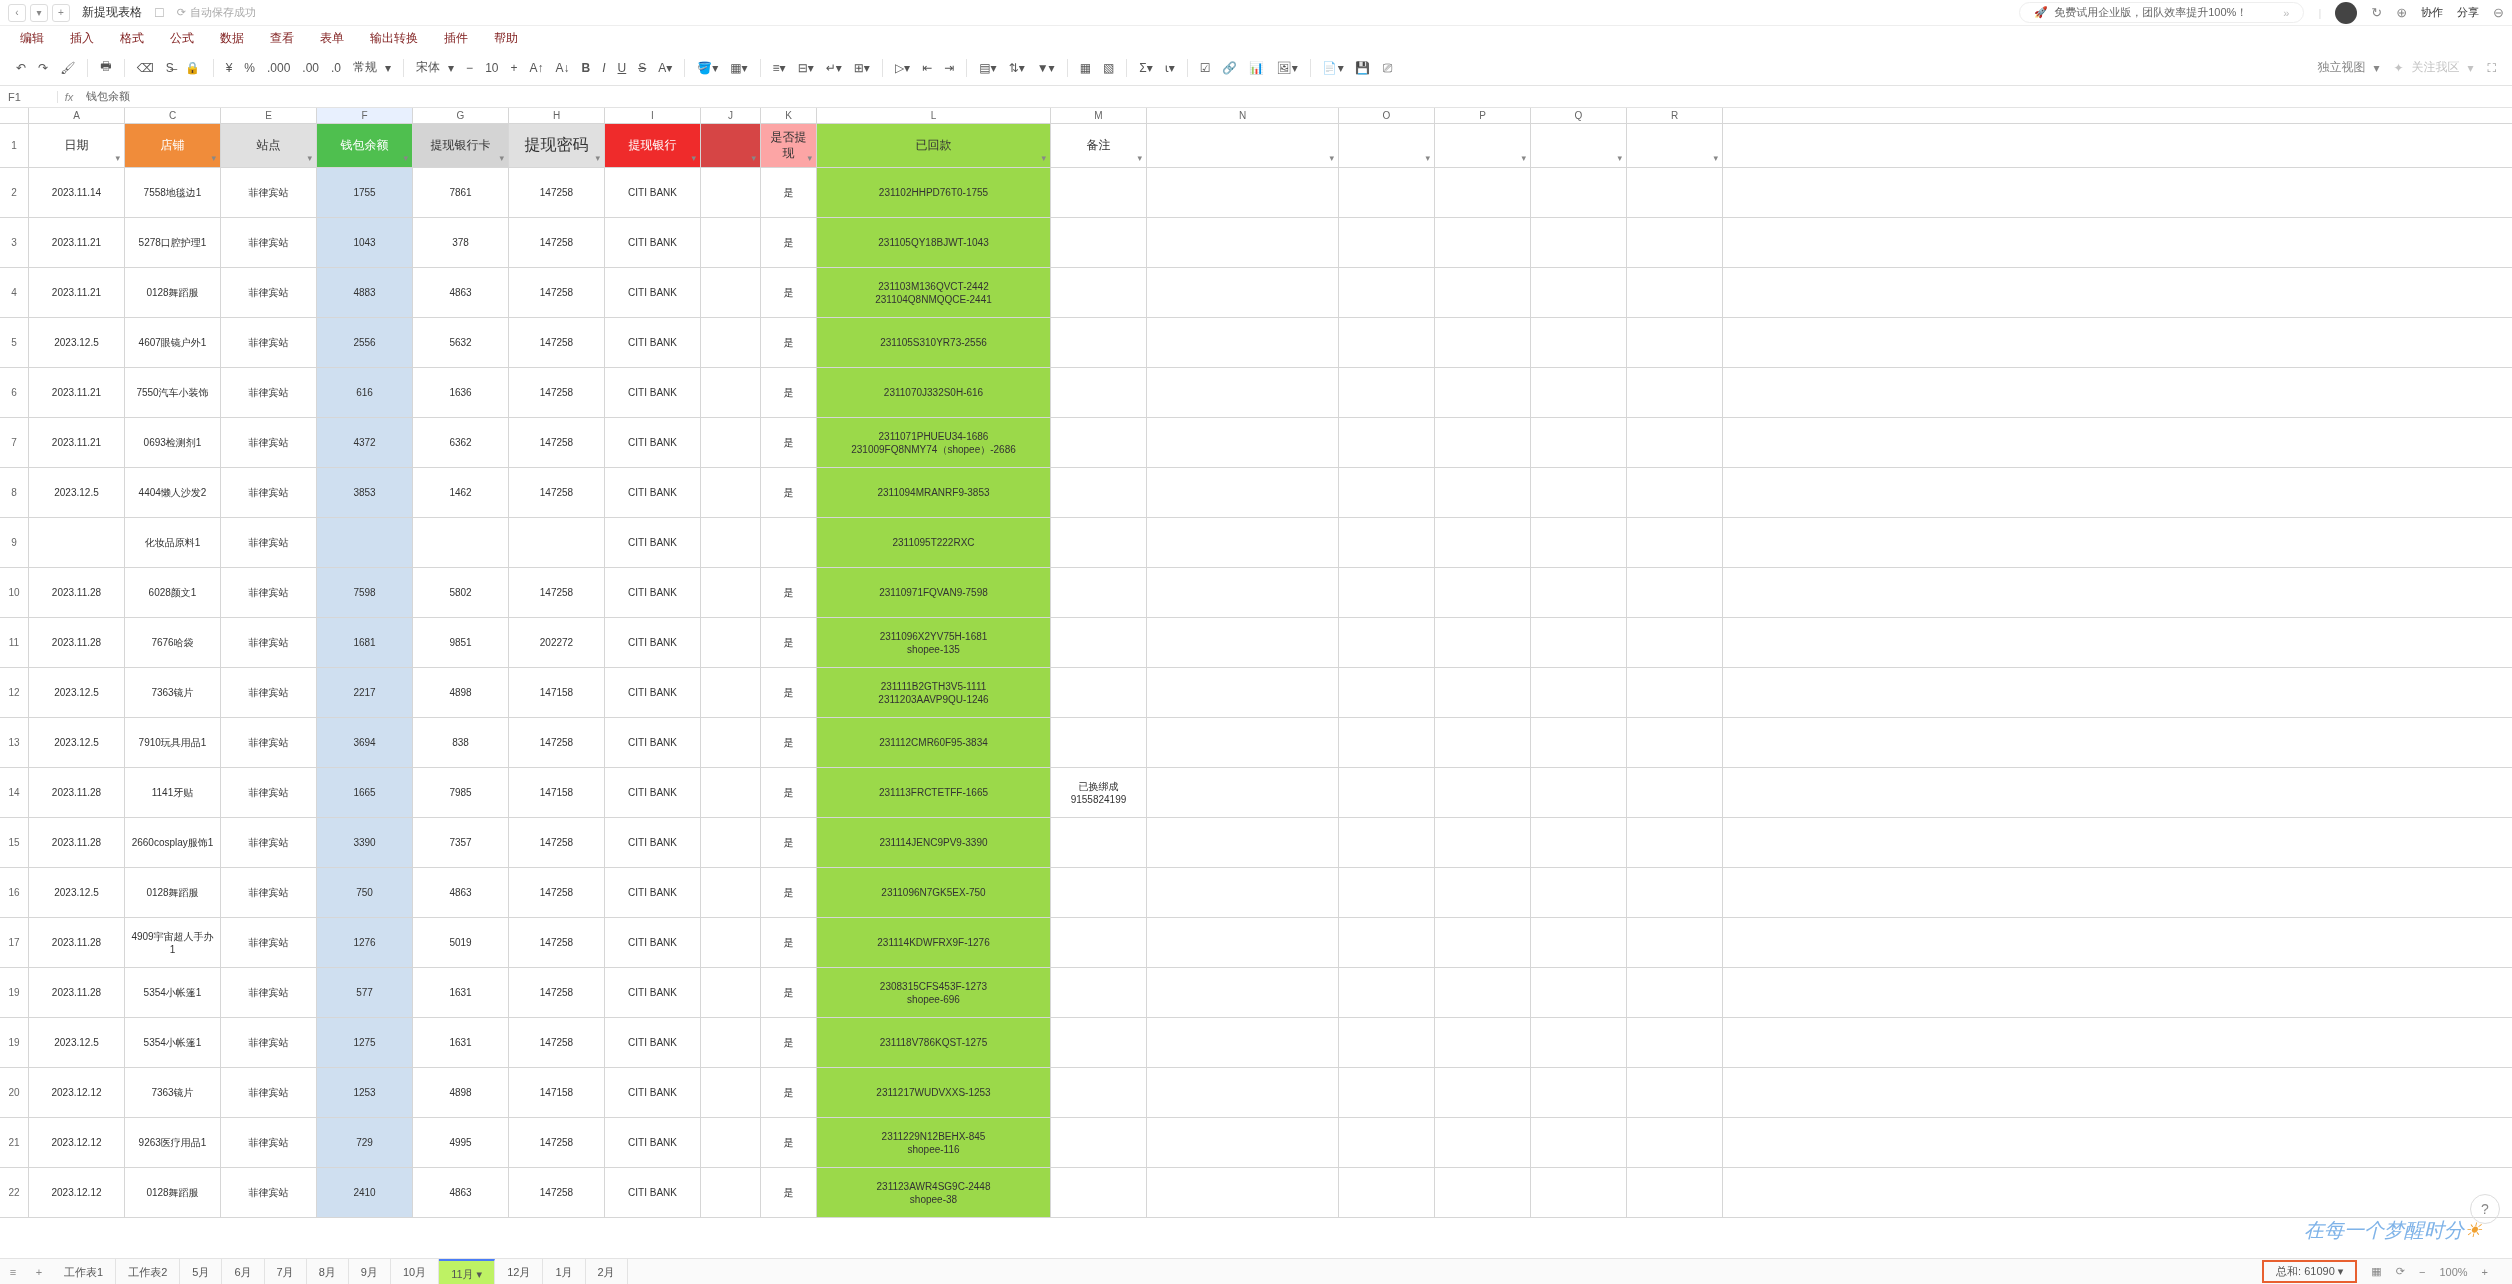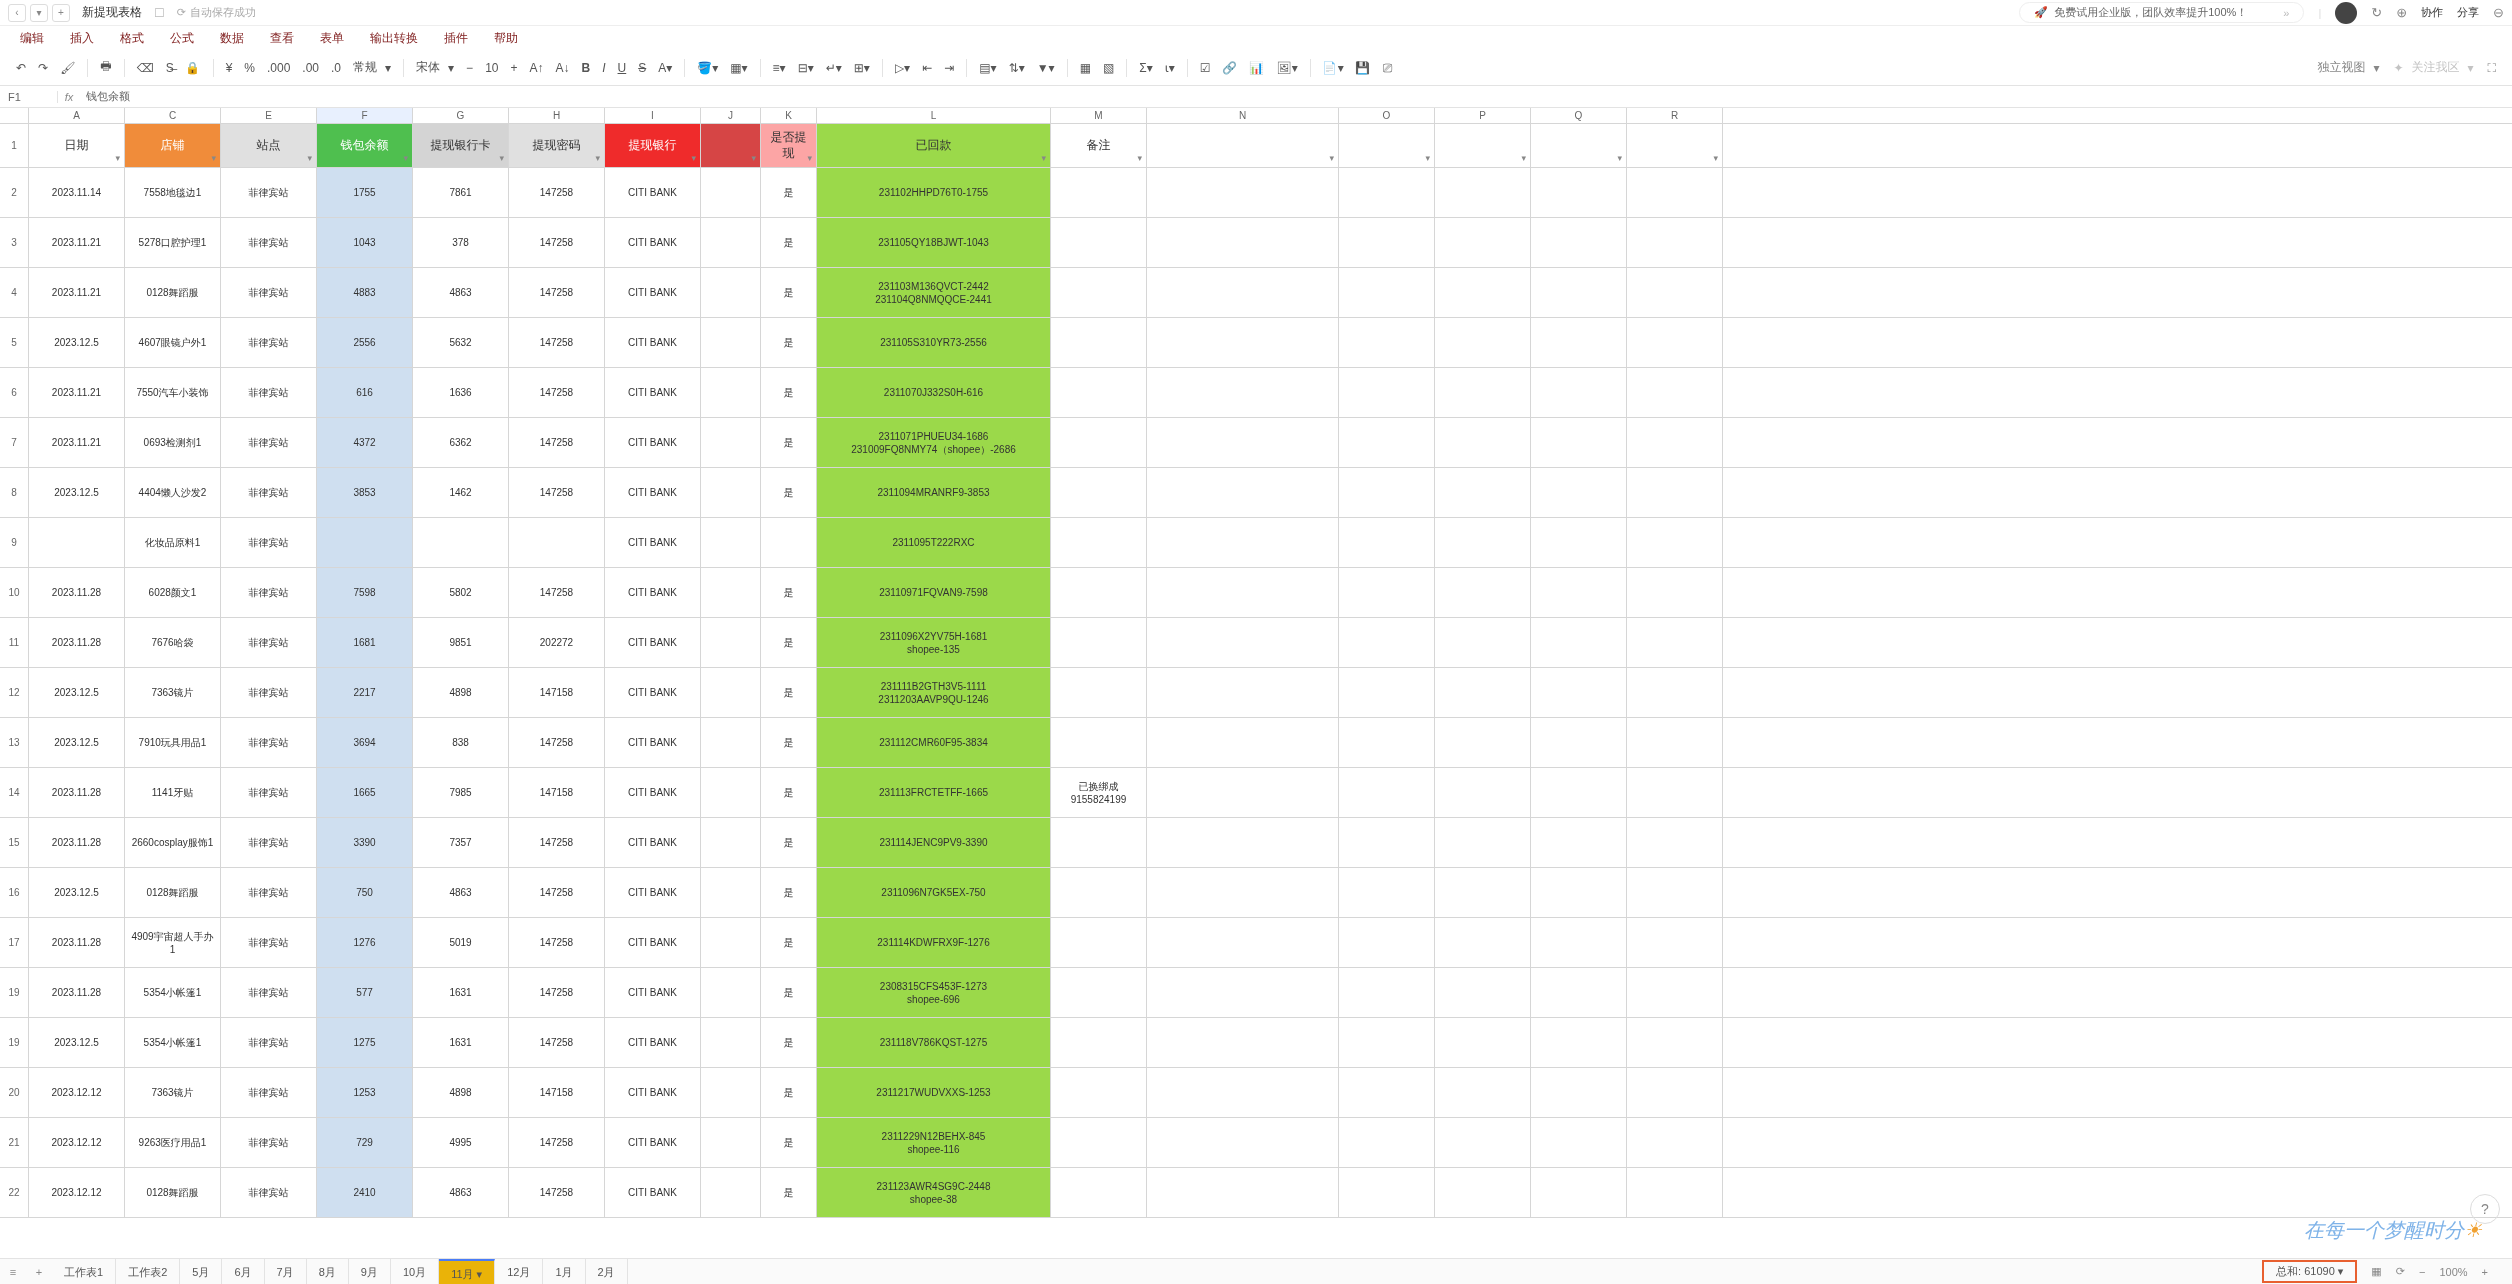--- a/index.html
+++ b/index.html
@@ -63,21 +63,21 @@
 .h-done{background:#9bd94a}
 
 
 .green{background:#9bd94a}
 .blue{background:#cfdff0}
 
 
 .sheettabs{position:absolute;bottom:0;left:0;right:0;height:26px;border-top:1px solid #e3e3e3;display:flex;align-items:center;font-size:11px;background:#fafafa}
 .st-btn{width:26px;text-align:center;color:#888}
 .st-tab{padding:0 12px;height:26px;line-height:26px;border-right:1px solid #e3e3e3;color:#555}
-.st-tab.active{background:#eab308;font-weight:500;border-top:2px solid #4a7cf6}
+.st-tab.active{background:#bef264;font-weight:500;border-top:2px solid #4a7cf6}
 .st-right{margin-left:auto;display:flex;align-items:center;gap:14px;padding-right:24px;color:#888}
 .st-sum{border:2px solid #e86030;padding:2px 12px;color:#555}
 .watermark{position:absolute;right:30px;bottom:40px;font-size:20px;color:#7fb3e8;font-style:italic}
 .watermark .sun{color:#f0a030}
 </style>
 </head>
 <body>
 
 <div class="titlebar">
   <div class="nav-btns">
@@ -229,21 +229,21 @@
   </div>
 
   <div class="rows" id="rows">
       <div class="row" style="height:44px">
         <div class="row-header">1</div>
         <div class="cell cA h-date filter-icon" style="font-size:12px">日期</div>
         <div class="cell cC h-store filter-icon" style="font-size:12px">店铺</div>
         <div class="cell cE h-site filter-icon" style="font-size:12px">站点</div>
         <div class="cell cF h-balance filter-icon" style="font-size:12px">钱包余额</div>
         <div class="cell cG h-card filter-icon" style="font-size:12px">提现银行卡</div>
-        <div class="cell cH h-pwd filter-icon" style="font-size:12px">提现密码</div>
+        <div class="cell cH h-pwd filter-icon" style="font-size:16px">提现密码</div>
         <div class="cell cI h-bank filter-icon" style="font-size:12px">提现银行</div>
         <div class="cell cJ h-bankcol filter-icon" style="font-size:12px"></div>
         <div class="cell cK h-withdraw filter-icon" style="font-size:12px">是否提现</div>
         <div class="cell cL h-done filter-icon" style="font-size:12px">已回款</div>
         <div class="cell cM  filter-icon" style="font-size:12px">备注</div>
         <div class="cell cN  filter-icon" style="font-size:12px"></div>
         <div class="cell cO  filter-icon" style="font-size:12px"></div>
         <div class="cell cP  filter-icon" style="font-size:12px"></div>
         <div class="cell cQ  filter-icon" style="font-size:12px"></div>
         <div class="cell cR  filter-icon" style="font-size:12px"></div>

